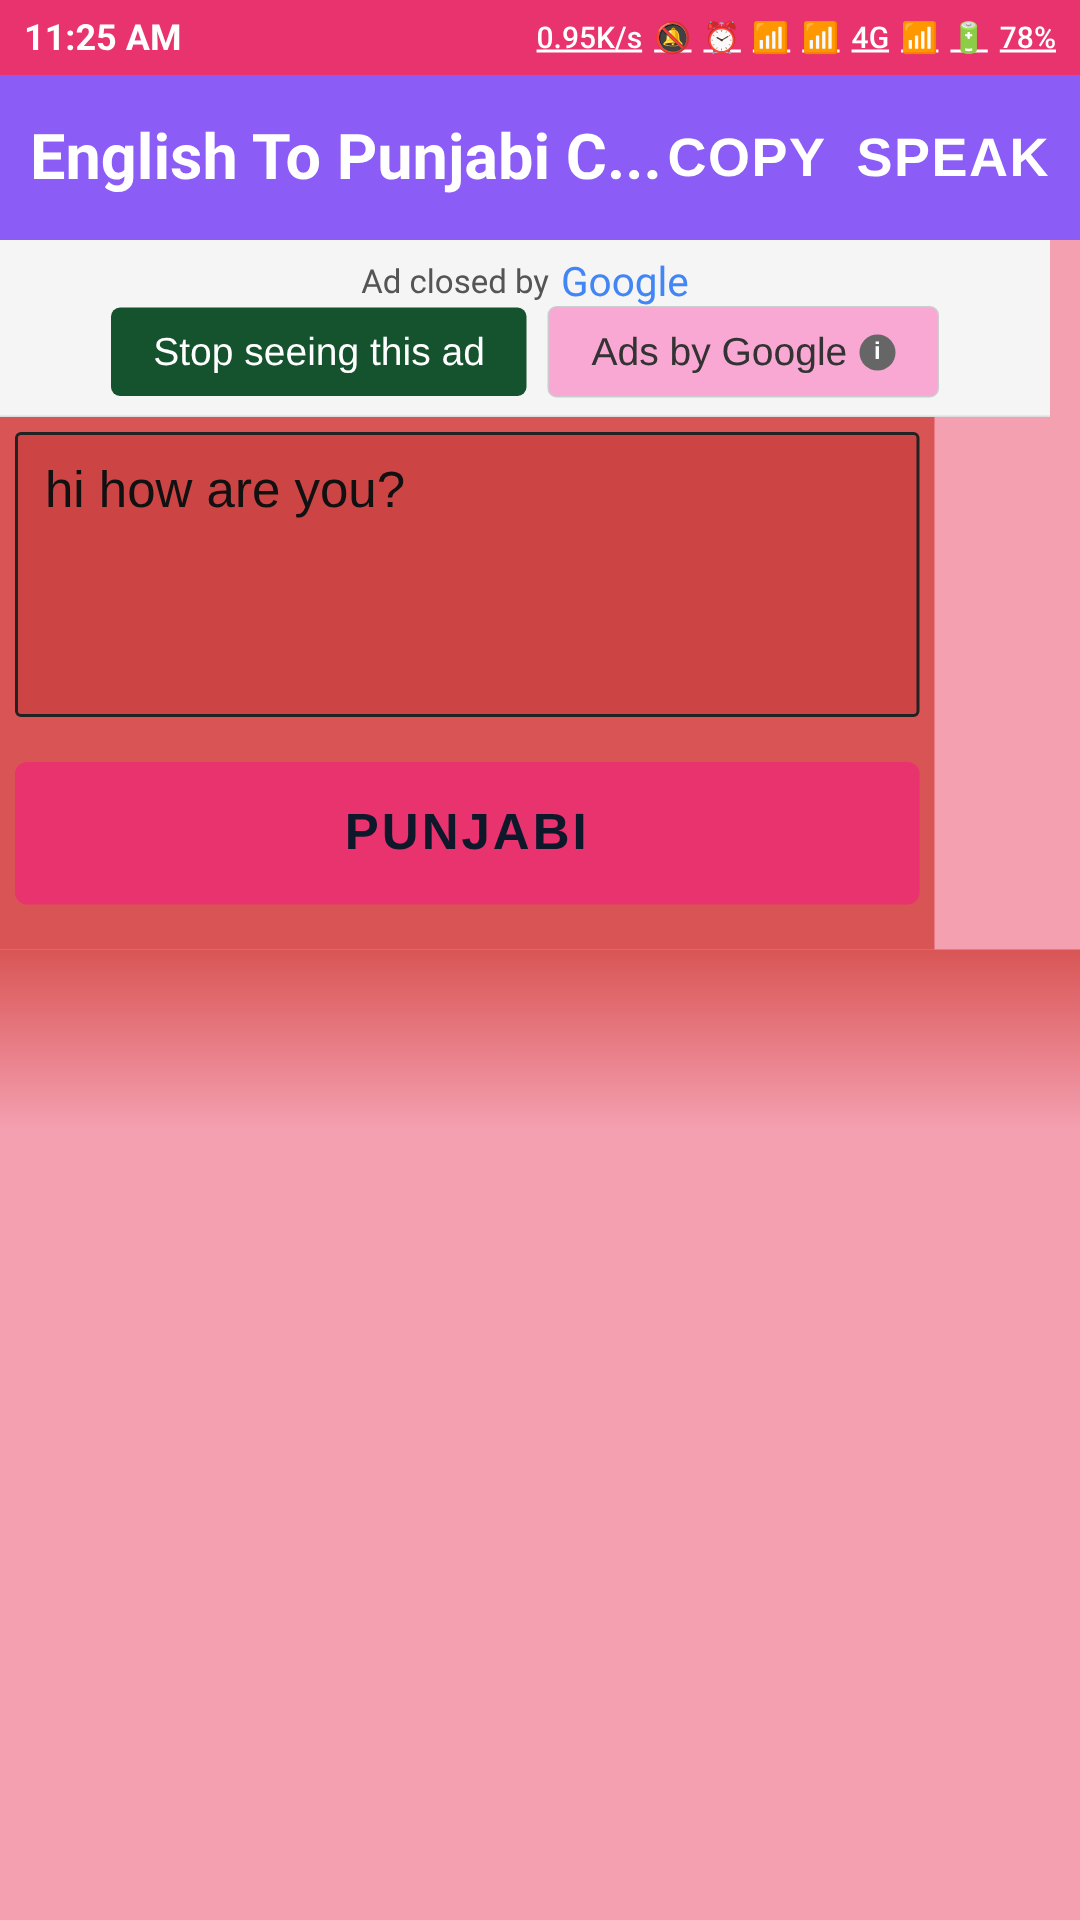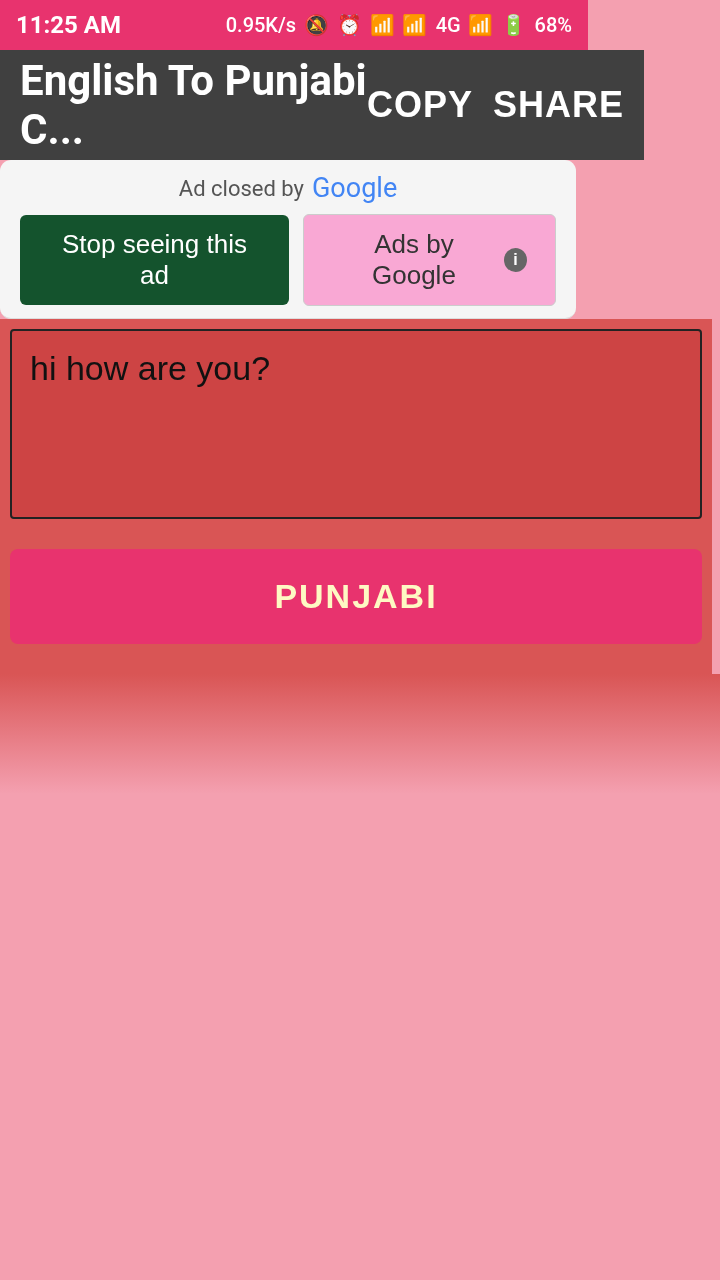--- a/index.html
+++ b/index.html
@@ -8,51 +8,52 @@
     body {
       width: 720px;
       min-height: 1280px;
       background: #f4a0b0;
       font-family: 'Roboto', Arial, sans-serif;
       overflow-x: hidden;
     }
 
     
     .status-bar {
-      width: 588px;
+      width: 720px;
       height: 50px;
       background: #e8336e;
       display: flex;
       align-items: center;
       justify-content: space-between;
       padding: 0 16px;
       color: white;
       font-size: 22px;
       font-weight: 500;
     }
     .status-left {
       display: flex;
       align-items: center;
       gap: 6px;
     }
     .status-right {
       display: flex;
       gap: 8px;
       font-size: 20px;
+      text-decoration: underline;
     }
     .status-time {
       font-size: 24px;
       font-weight: bold;
     }
 
     
     .app-bar {
-      width: 644px;
+      width: 720px;
       height: 110px;
-      background: #404040;
+      background: #8b5cf6;
       display: flex;
       align-items: center;
       justify-content: space-between;
       padding: 0 20px;
     }
     .app-title {
       color: white;
       font-size: 42px;
       font-weight: bold;
       flex: 1;
@@ -67,29 +68,28 @@
       font-size: 36px;
       font-weight: bold;
       background: none;
       border: none;
       cursor: pointer;
       letter-spacing: 1px;
     }
 
     
     .ad-banner {
-      width: 576px;
+      width: 700px;
       background: #f5f5f5;
       border-bottom: 1px solid #ddd;
       padding: 12px 20px;
       display: flex;
       flex-direction: column;
       align-items: center;
-      gap: 10px;
-      border-radius: 11px;
+      gap: 0;
     }
     .ad-closed-text {
       font-size: 22px;
       color: #555;
       display: flex;
       align-items: center;
       gap: 8px;
     }
     .ad-closed-text .google-word {
       color: #4285f4;
@@ -130,21 +130,21 @@
       border-radius: 50%;
       color: white;
       font-size: 16px;
       align-items: center;
       justify-content: center;
       font-weight: bold;
     }
 
     
     .main-content {
-      width: 712px;
+      width: 623px;
       background: #d95555;
       padding: 10px 10px 20px 10px;
     }
 
     
     .translation-box {
       width: 100%;
       background: #cd4444;
       border: 2px solid #222;
       border-radius: 4px;
@@ -160,21 +160,21 @@
     
     .buttons-row {
       display: flex;
       gap: 14px;
       padding: 10px 0;
       margin-top: 10px;
     }
     .lang-btn {
       flex: 1;
       background: #e8336e;
-      color: #fef9c3;
+      color: #0f172a;
       border: none;
       border-radius: 8px;
       padding: 28px 28px;
       font-size: 34px;
       font-weight: bold;
       cursor: pointer;
       letter-spacing: 2px;
     }
 
     
@@ -194,29 +194,29 @@
   </div>
   <div class="status-right">
     <span>0.95K/s</span>
     <span>🔕</span>
     <span>⏰</span>
     <span>📶</span>
     <span>📶</span>
     <span>4G</span>
     <span>📶</span>
     <span>🔋</span>
-    <span>68%</span>
+    <span>78%</span>
   </div>
 </div>
 
 <div class="app-bar">
   <span class="app-title">English To Punjabi C...</span>
   <div class="app-bar-actions">
     <button class="action-btn">COPY</button>
-    <button class="action-btn">SHARE</button>
+    <button class="action-btn">SPEAK</button>
   </div>
 </div>
 
 <div class="ad-banner">
   <div class="ad-closed-text">
     <span>Ad closed by</span>
     <span class="google-word">Google</span>
   </div>
   <div class="ad-buttons-row">
     <button class="stop-seeing-btn">Stop seeing this ad</button>

